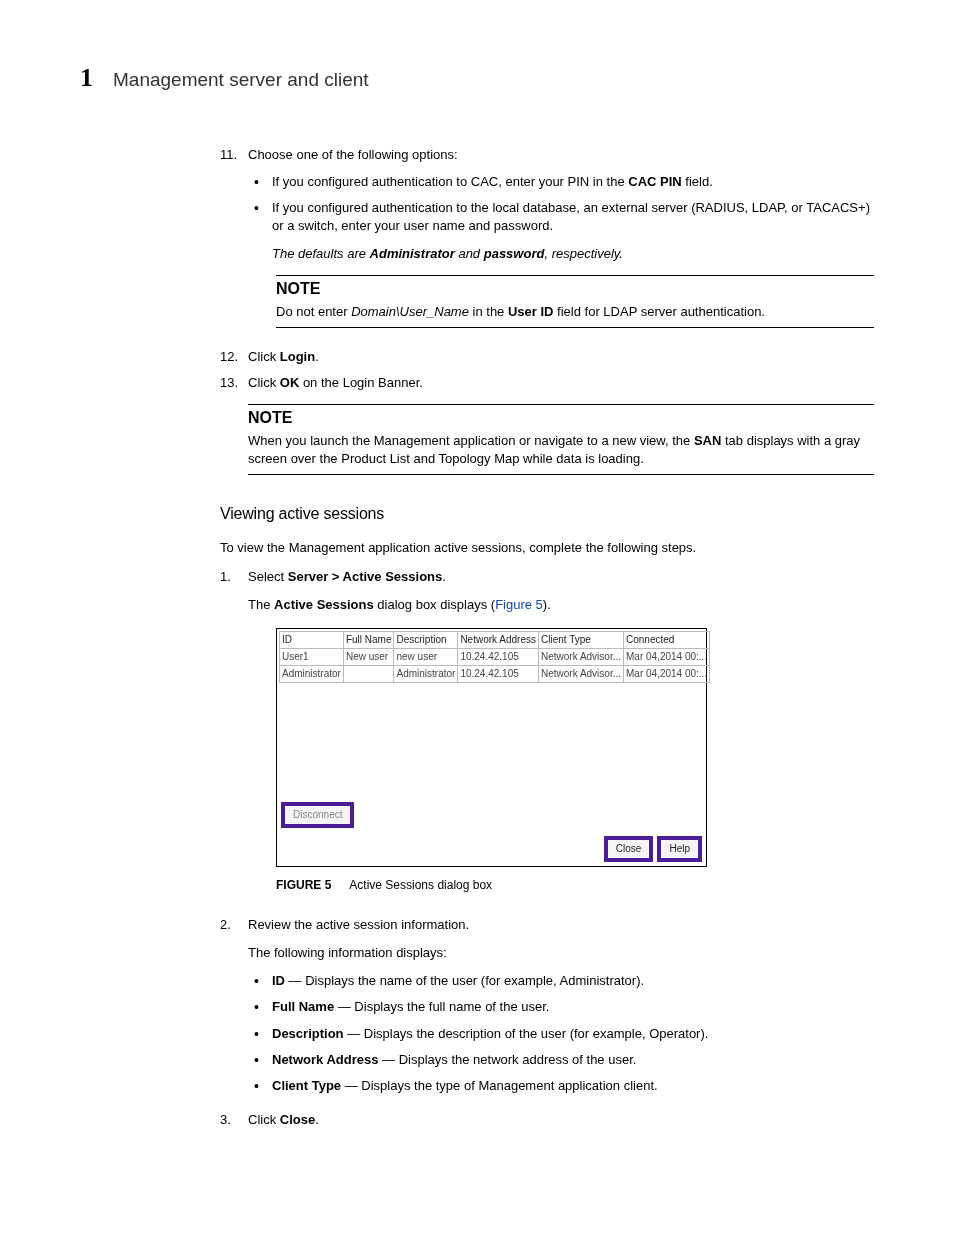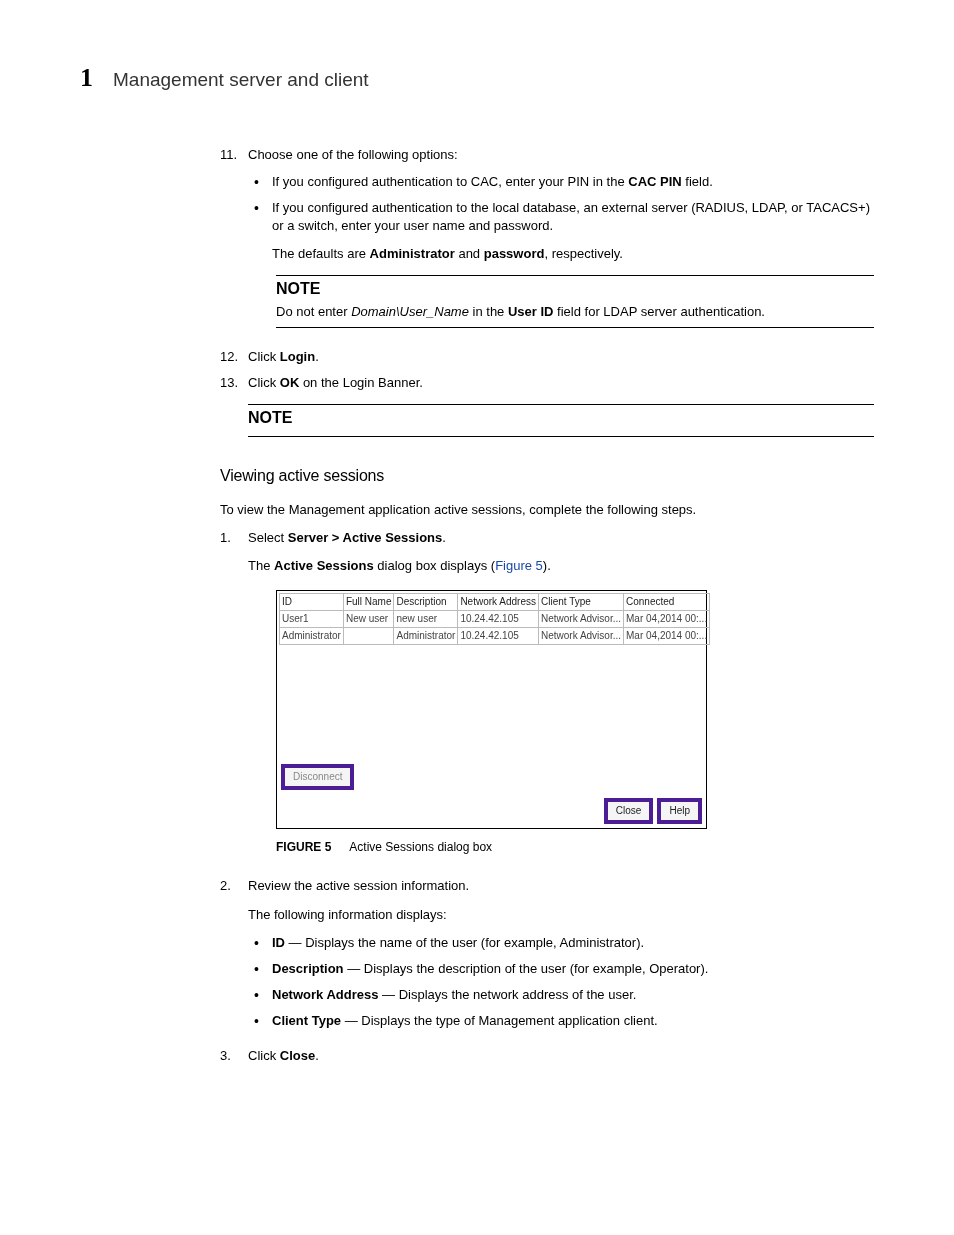--- a/index.html
+++ b/index.html
@@ -161,21 +161,21 @@
     <li>
       <span class="num">11.</span>
       <div class="body">
         <span>Choose one of the following options:</span>
         <ul class="bullets">
           <li>
             <span>If you configured authentication to CAC, enter your PIN in the </span><b>CAC PIN</b><span> field.</span>
           </li>
           <li>If you configured authentication to the local database, an external server (RADIUS, LDAP, or TACACS+) or a switch, enter your user name and password.</li>
         </ul>
-        <div class="para" style="margin-left:24px;">
+        <div class="para" style="margin-left:24px;font-style:italic;">
           <span>The defaults are </span><b>Administrator</b><span> and </span><b>password</b><span>, respectively.</span>
         </div>
         <div class="noteblock">
           <div class="nrule"></div>
           <div class="ntitle">NOTE</div>
           <div class="ntxt">
             <span>Do not enter </span><em>Domain\User_Name</em><span> in the </span><b>User ID</b><span> field for LDAP server authentication.</span>
           </div>
           <div class="nrule-bot"></div>
         </div>
@@ -193,20 +193,23 @@
       <span class="num">13.</span>
       <div class="body">
         <span>Click </span><b>OK</b><span> on the Login Banner.</span>
       </div>
     </li>
   </ol>
 
   <div class="noteblock2" style="margin-left:28px;">
     <div class="nrule"></div>
     <div class="ntitle">NOTE</div>
+    <div class="ntxt">
+      <span>When you launch the Management application or navigate to a new view, the </span><b>SAN</b><span> tab displays with a gray screen over the Product List and Topology Map while data is loading.</span>
+    </div>
     <div class="nrule-bot"></div>
   </div>
 
   <h2 class="sec">Viewing active sessions</h2>
 
   <div class="para">To view the Management application active sessions, complete the following steps.</div>
 
   <ol class="main">
 
     <li>
@@ -276,20 +279,21 @@
       </div>
     </li>
 
     <li>
       <span class="num">2.</span>
       <div class="body">
         <div>Review the active session information.</div>
         <div class="para">The following information displays:</div>
         <ul class="bullets">
           <li><b>ID</b><span> — Displays the name of the user (for example, Administrator).</span></li>
+          <li><b>Full Name</b><span> — Displays the full name of the user.</span></li>
           <li><b>Description</b><span> — Displays the description of the user (for example, Operator).</span></li>
           <li><b>Network Address</b><span> — Displays the network address of the user.</span></li>
           <li><b>Client Type</b><span> — Displays the type of Management application client.</span></li>
         </ul>
       </div>
     </li>
 
     <li>
       <span class="num">3.</span>
       <div class="body">

